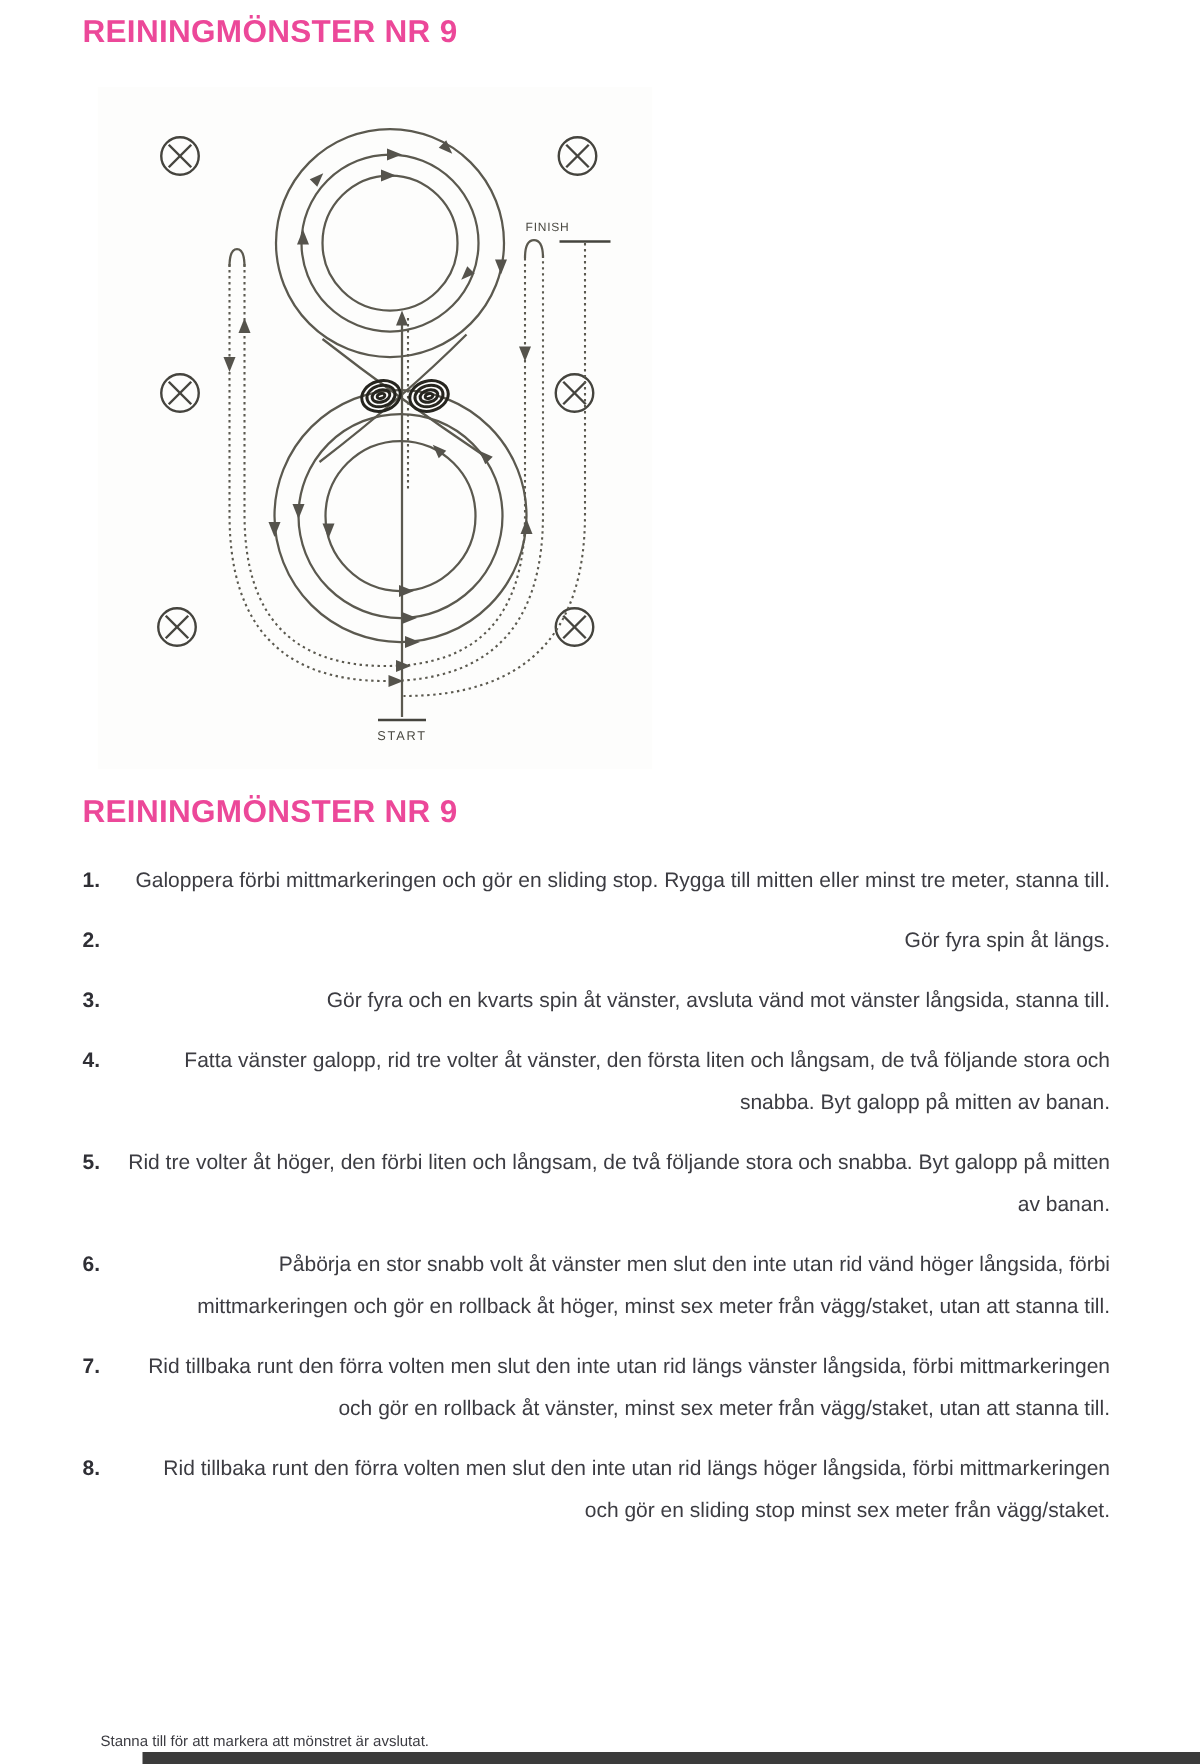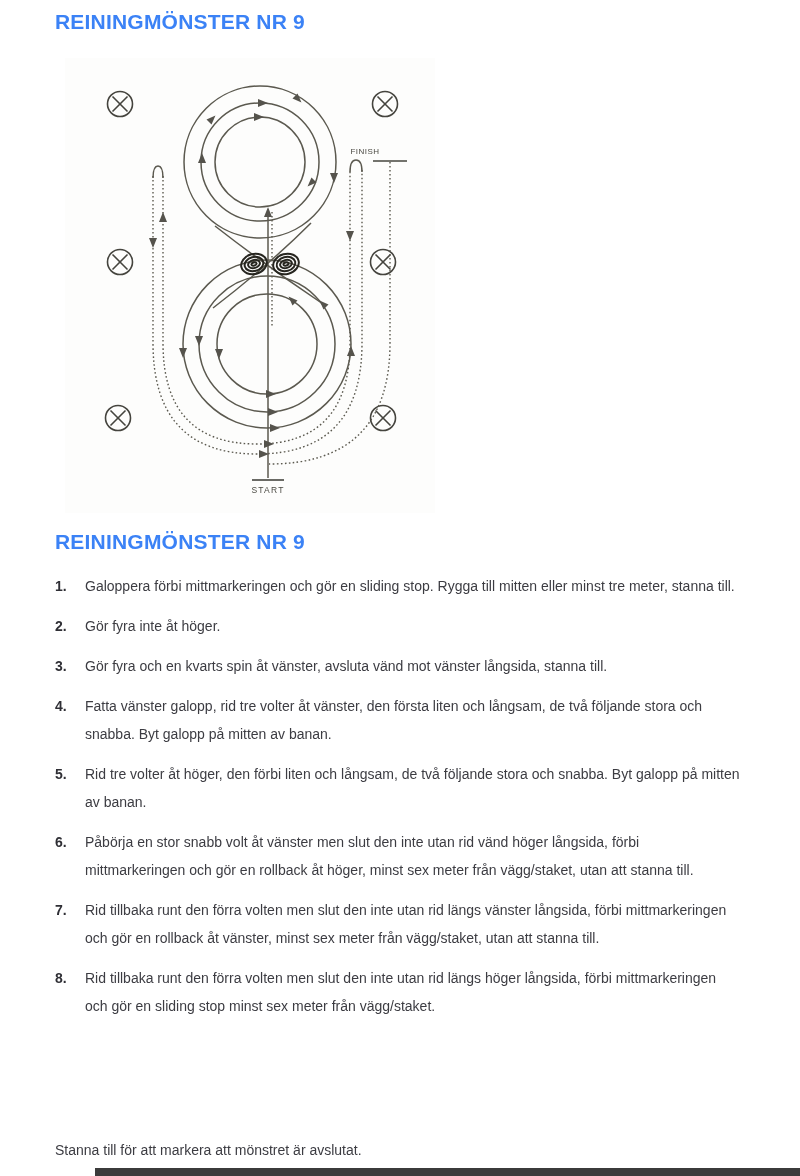--- a/index.html
+++ b/index.html
@@ -2,33 +2,33 @@
 <html><head>
 <meta charset="utf-8">
 <style>
   html,body { margin:0; padding:0; }
   body {
     width:800px; height:1176px; background:#ffffff; position:relative;
     font-family:"Liberation Sans", sans-serif; color:#3c3c42; overflow:hidden;
   }
   .page-title, .section-heading {
     position:absolute; left:55px; margin:0;
-    font-size:21px; font-weight:700; color:#3b82f6; letter-spacing:.2px;
+    font-size:21px; font-weight:700; color:#ec4899; letter-spacing:.2px;
     white-space:nowrap;
   }
   .page-title { top:10px; }
   .section-heading { top:530px; }
   .diagram-wrap { position:absolute; left:65px; top:58px; width:370px; height:455px; }
   .diagram-wrap svg { display:block; }
   svg text { font-family:"Liberation Sans", sans-serif; fill:#4a4942; }
   .instruction-list { position:absolute; left:55px; top:572px; width:700px; }
   .instruction-item { display:flex; margin:0 0 12px 0; font-size:14px; line-height:28px; }
   .instruction-number { flex:none; width:30px; font-weight:700; color:#2f2f35; }
-  .instruction-text { width:655px; }
-  .closing-note { position:absolute; left:55px; top:1136px; font-size:14px; line-height:28px; margin:0; }
+  .instruction-text { width:655px;text-align:right; }
+  .closing-note { position:absolute; left:55px; top:1136px; font-size:10px; line-height:28px; margin:12px; }
   .next-page-edge { position:absolute; left:95px; top:1168px; width:705px; height:8px; background:#3b3b3b; }
   .ink { stroke:#5b594f; fill:none; stroke-width:1.5; }
   .ink-dot { stroke:#5b594f; fill:none; stroke-width:1.4; stroke-dasharray:1.6 2.4; }
   .marker { stroke:#45443e; fill:none; stroke-width:1.6; }
   .arrow { fill:#55534c; stroke:none; }
 </style>
 </head>
 <body>
 
 <h1 class="page-title">REININGMÖNSTER NR 9</h1>
@@ -154,21 +154,21 @@
 
 <h2 class="section-heading">REININGMÖNSTER NR 9</h2>
 
 <div class="instruction-list">
   <div class="instruction-item">
     <span class="instruction-number">1.</span>
     <span class="instruction-text">Galoppera förbi mittmarkeringen och gör en sliding stop. Rygga till mitten eller minst tre meter, stanna till.</span>
   </div>
   <div class="instruction-item">
     <span class="instruction-number">2.</span>
-    <span class="instruction-text">Gör fyra inte åt höger.</span>
+    <span class="instruction-text">Gör fyra spin åt längs.</span>
   </div>
   <div class="instruction-item">
     <span class="instruction-number">3.</span>
     <span class="instruction-text">Gör fyra och en kvarts spin åt vänster, avsluta vänd mot vänster långsida, stanna till.</span>
   </div>
   <div class="instruction-item">
     <span class="instruction-number">4.</span>
     <span class="instruction-text">Fatta vänster galopp, rid tre volter åt vänster, den första liten och långsam, de två följande stora och snabba. Byt galopp på mitten av banan.</span>
   </div>
   <div class="instruction-item">

